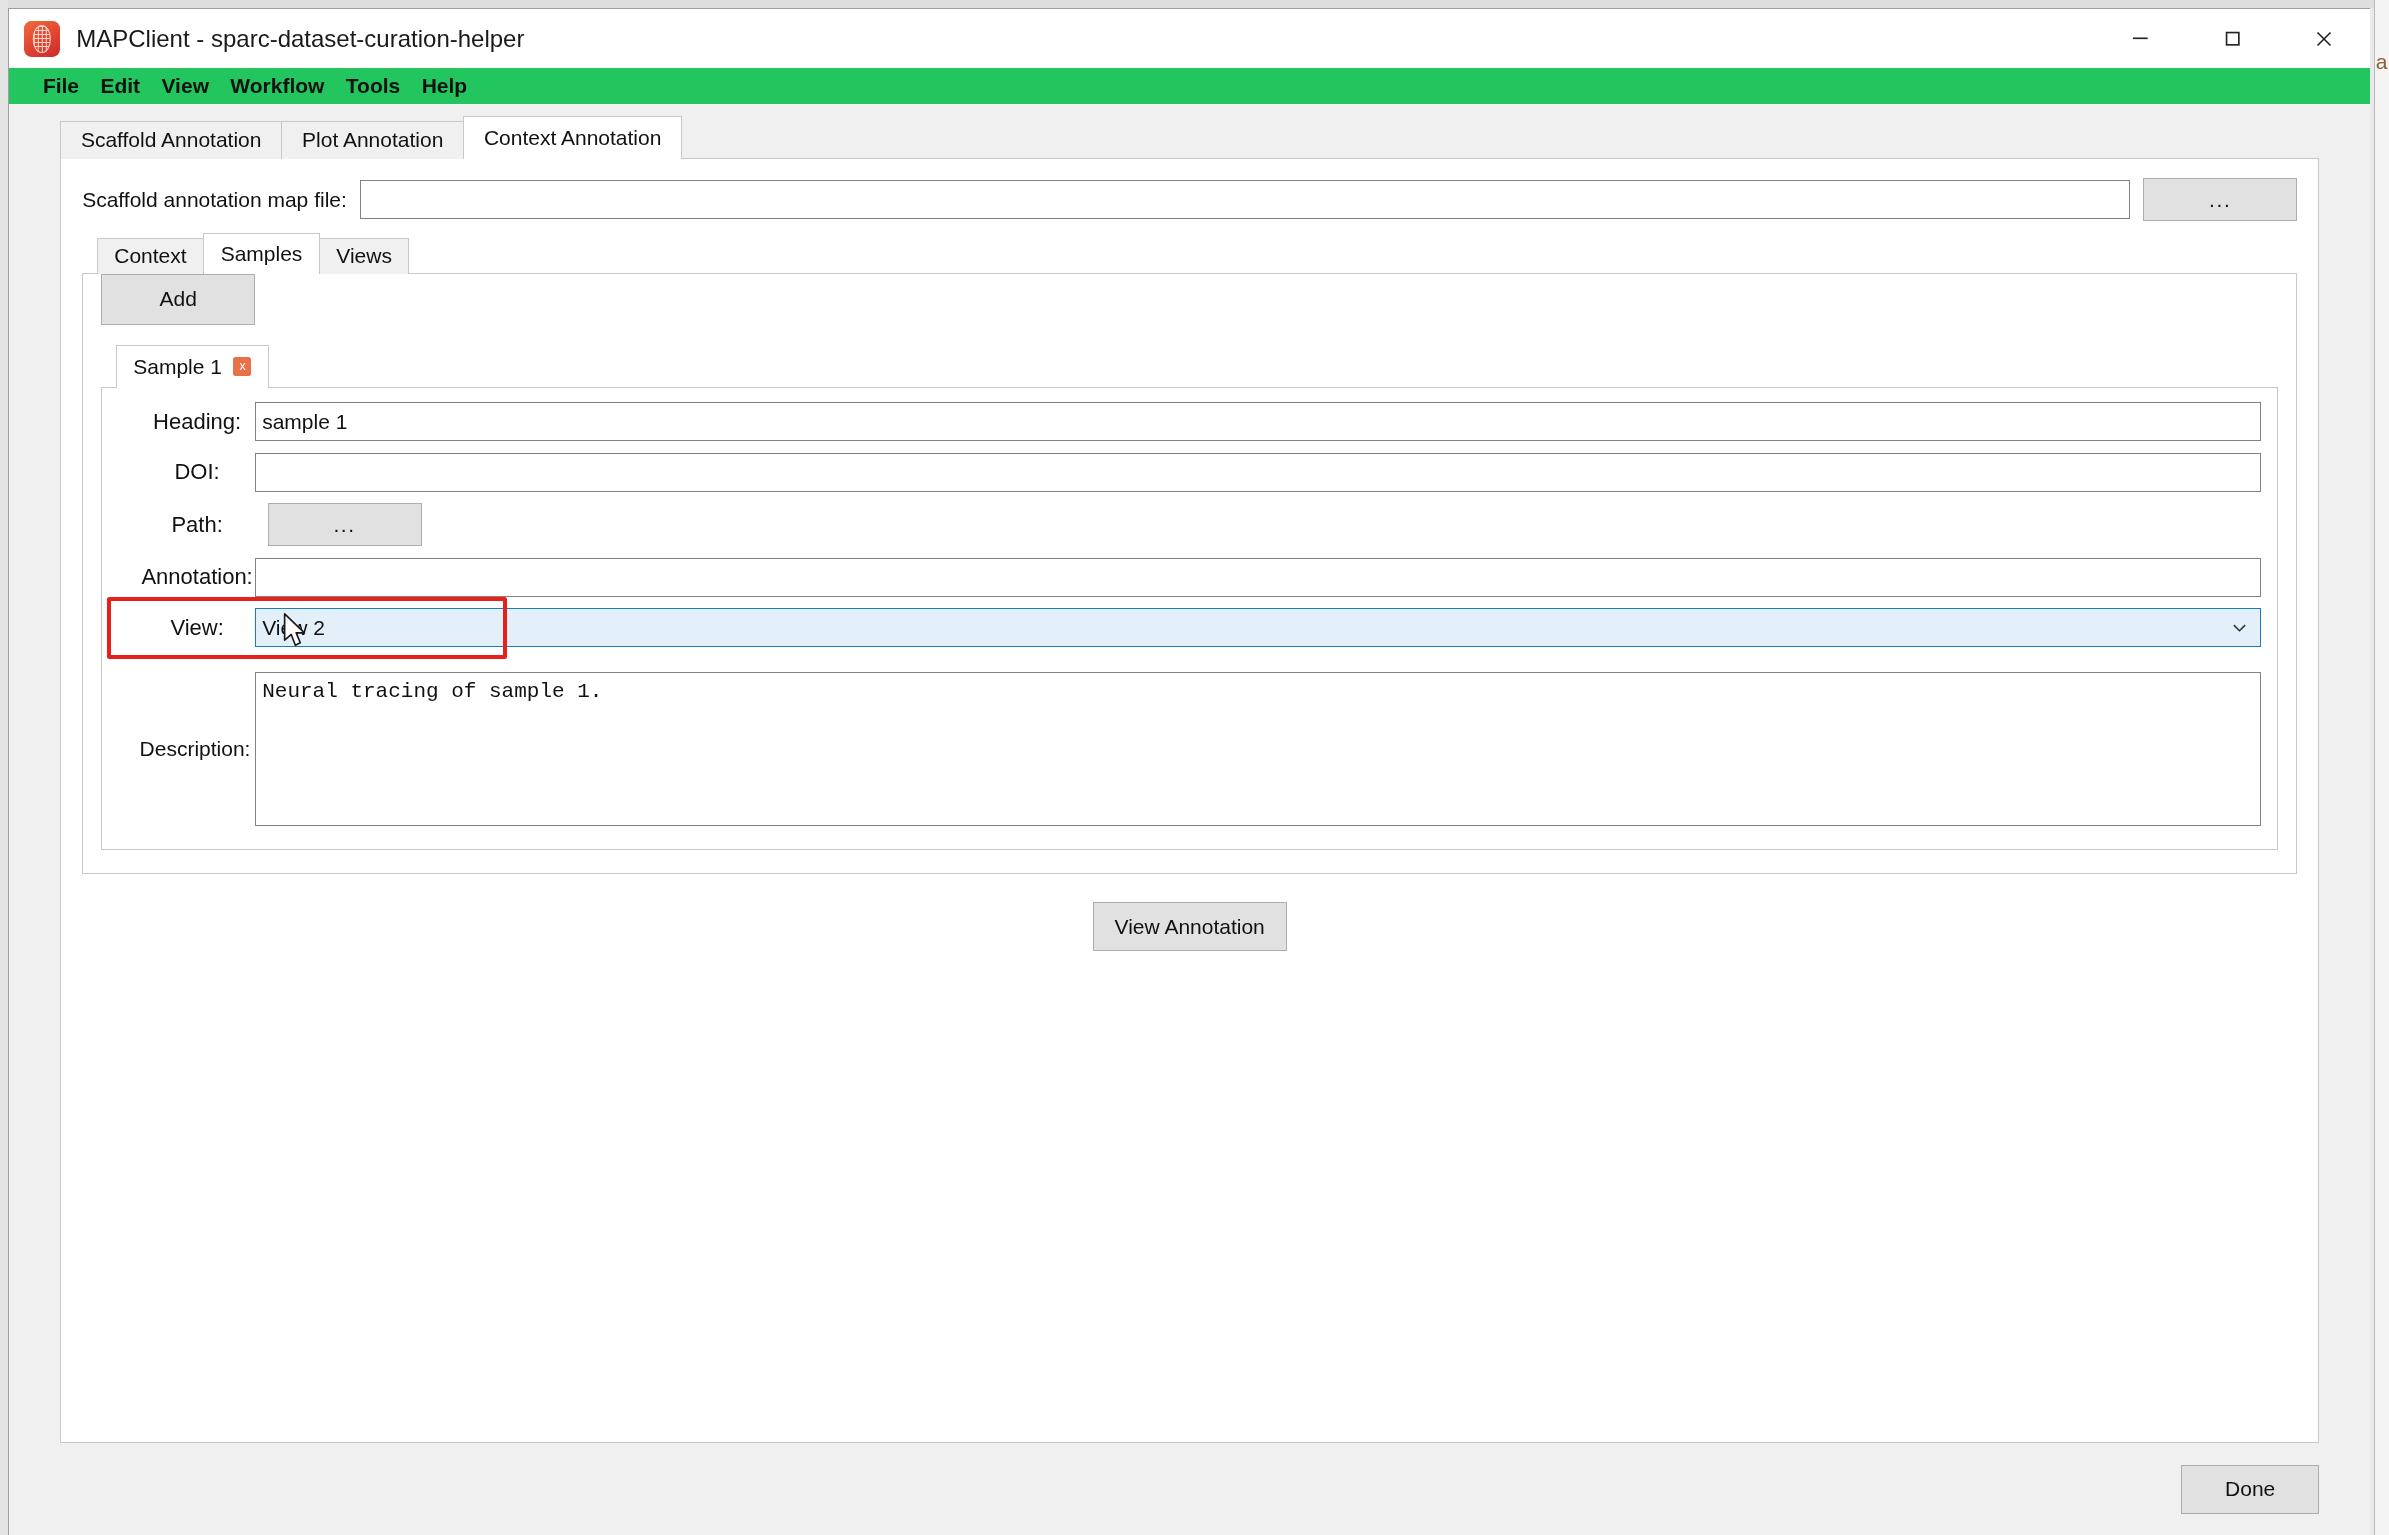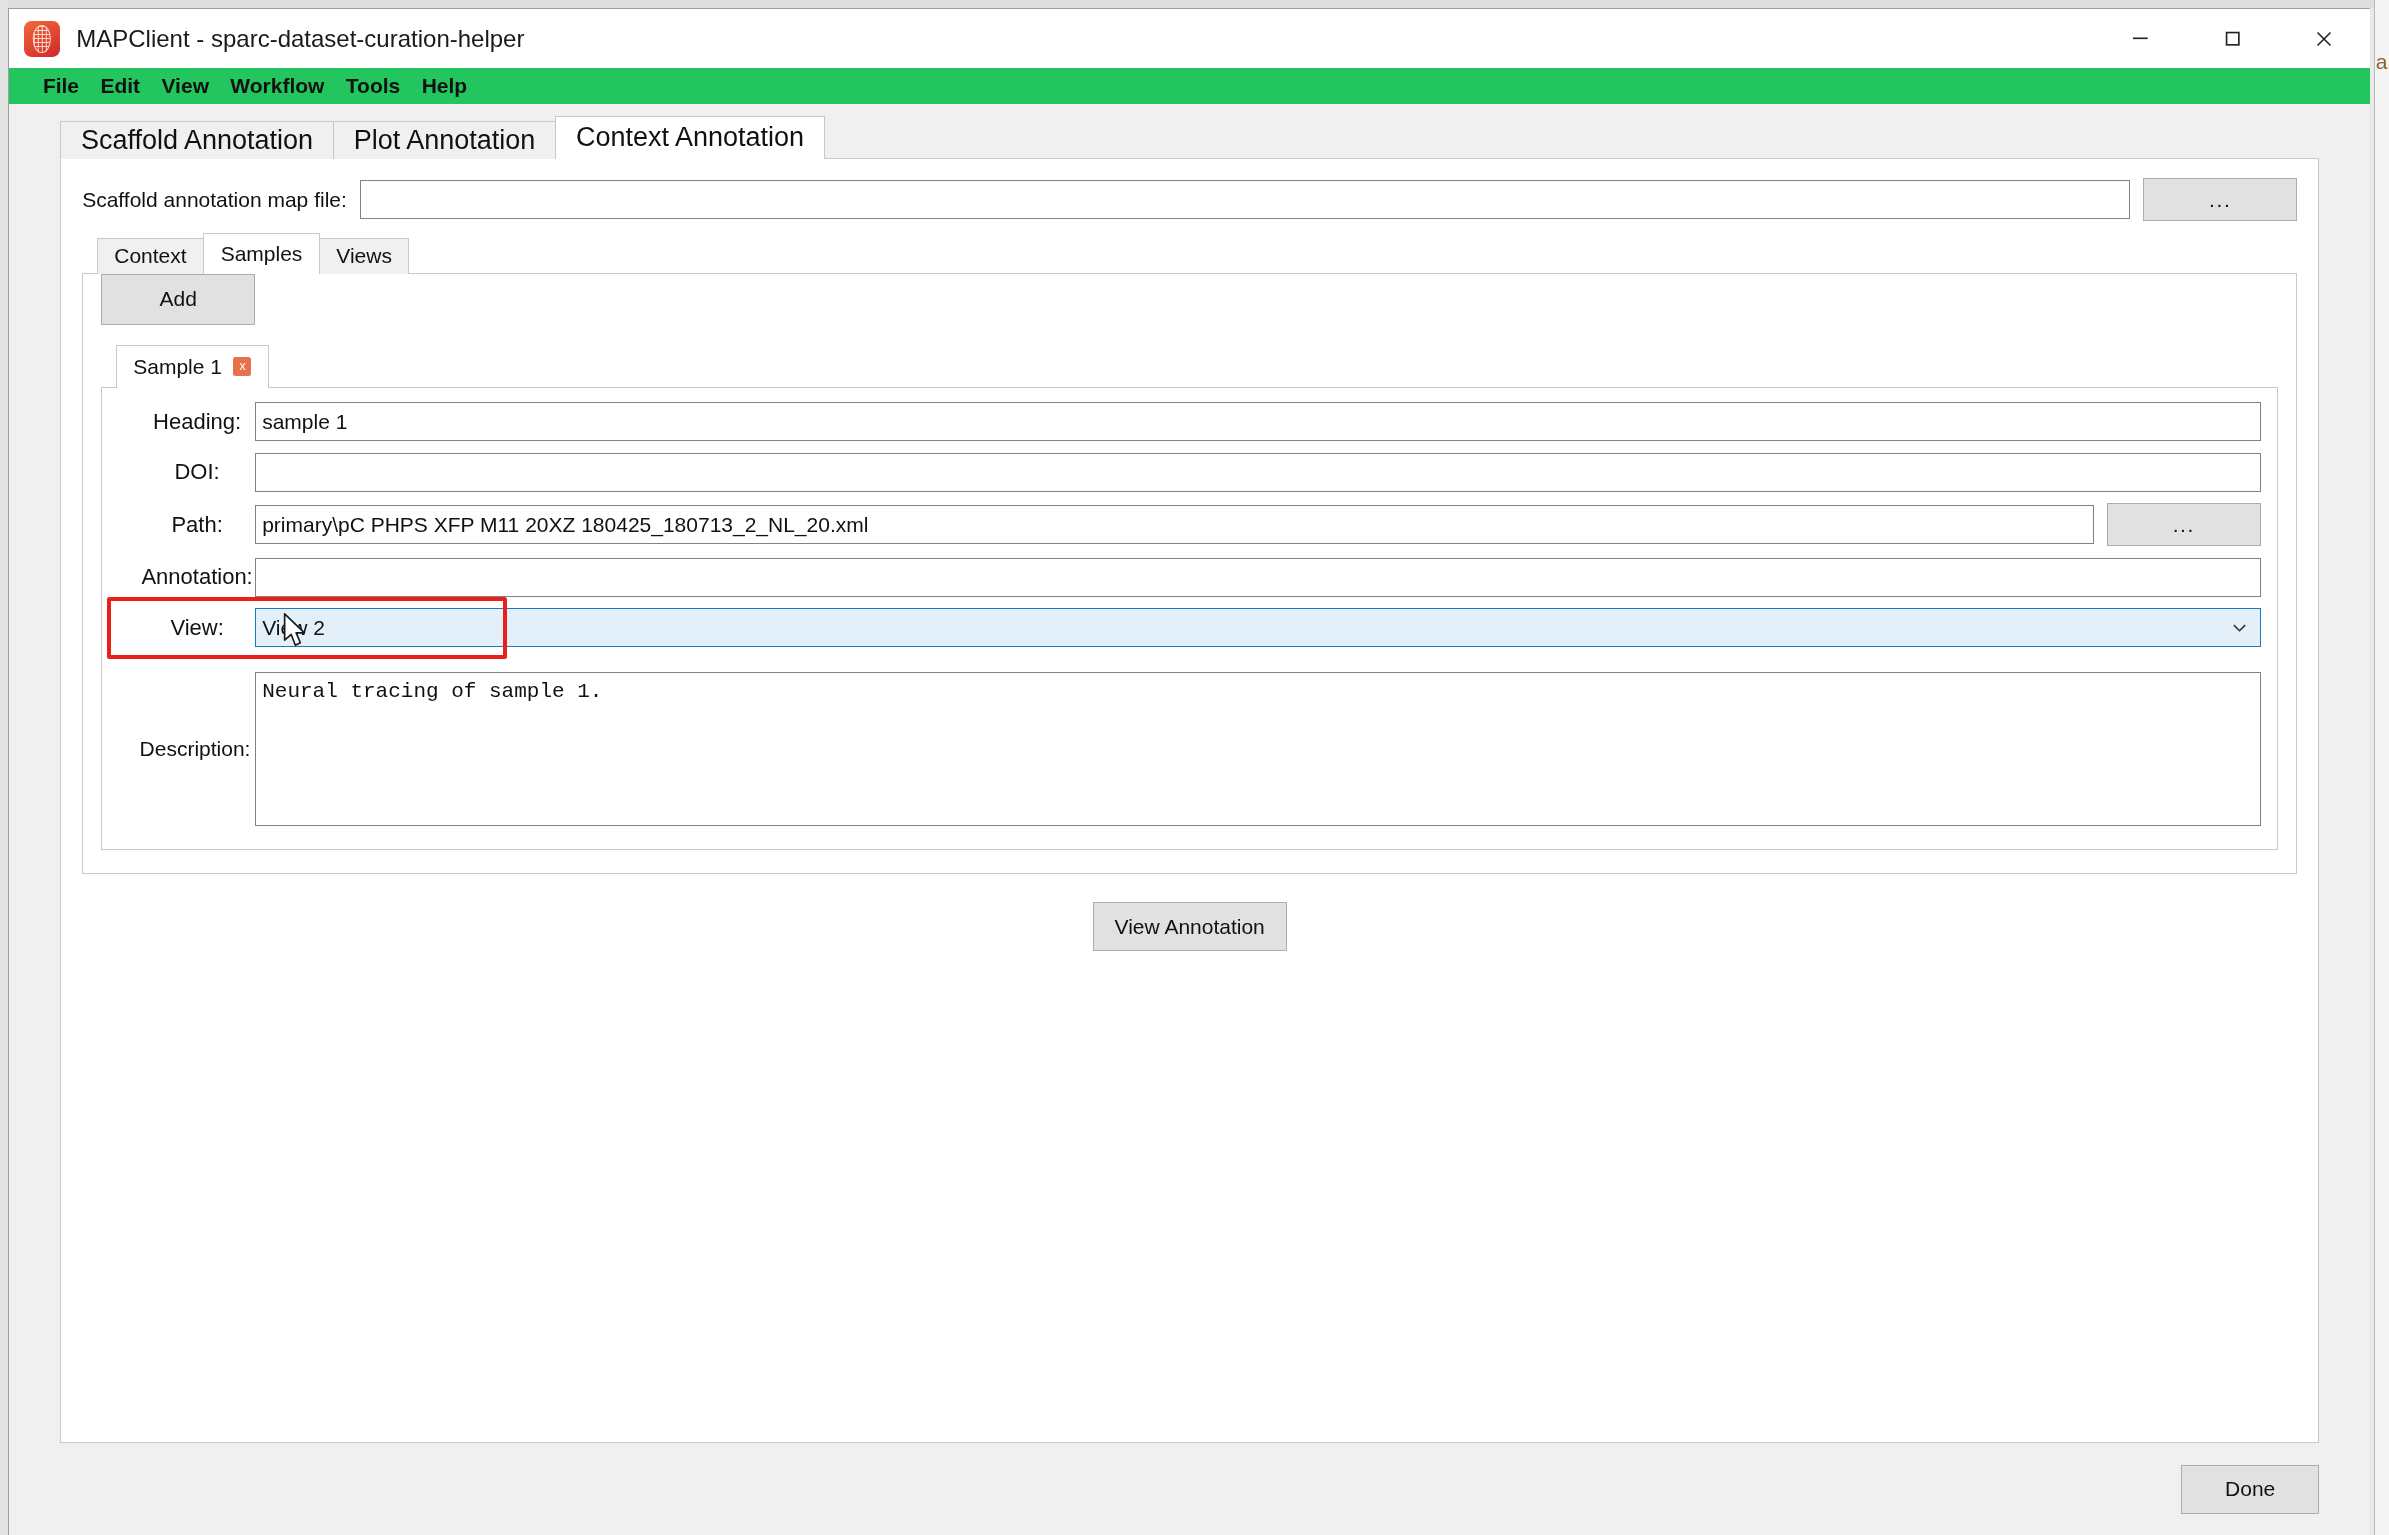--- a/index.html
+++ b/index.html
@@ -148,21 +148,21 @@
     position: relative;
     z-index: 3;
     flex: 0 0 auto;
   }
   .tab {
     height: 38px;
     padding: 0 19.7px;
     display: flex;
     align-items: center;
     justify-content: center;
-    font-size: 27px;
+    font-size: 21px;
     color: #111;
     background: #f0f0f0;
     border: 0.8px solid #c8c8c8;
     border-bottom: none;
     margin-right: -0.8px;
     cursor: default;
     white-space: nowrap;
   }
   .tab.selected {
     background: #ffffff;
@@ -537,21 +537,20 @@
               <div class="text-input row-input form-field">sample 1</div>
             </div>
 
             <div class="form-row">
               <div class="form-label">DOI:</div>
               <div class="text-input row-input form-field"></div>
             </div>
 
             <div class="form-row">
               <div class="form-label">Path:</div>
-              <div class="text-input row-input form-field">primary\pC PHPS XFP M11 20XZ 180425_180713_2_NL_20.xml</div>
               <div class="btn path-dots">...</div>
             </div>
 
             <div class="form-row">
               <div class="form-label">Annotation:</div>
               <div class="text-input row-input form-field"></div>
             </div>
 
             <div class="form-row" style="margin-bottom:25px;">
               <div class="form-label">View:</div>

